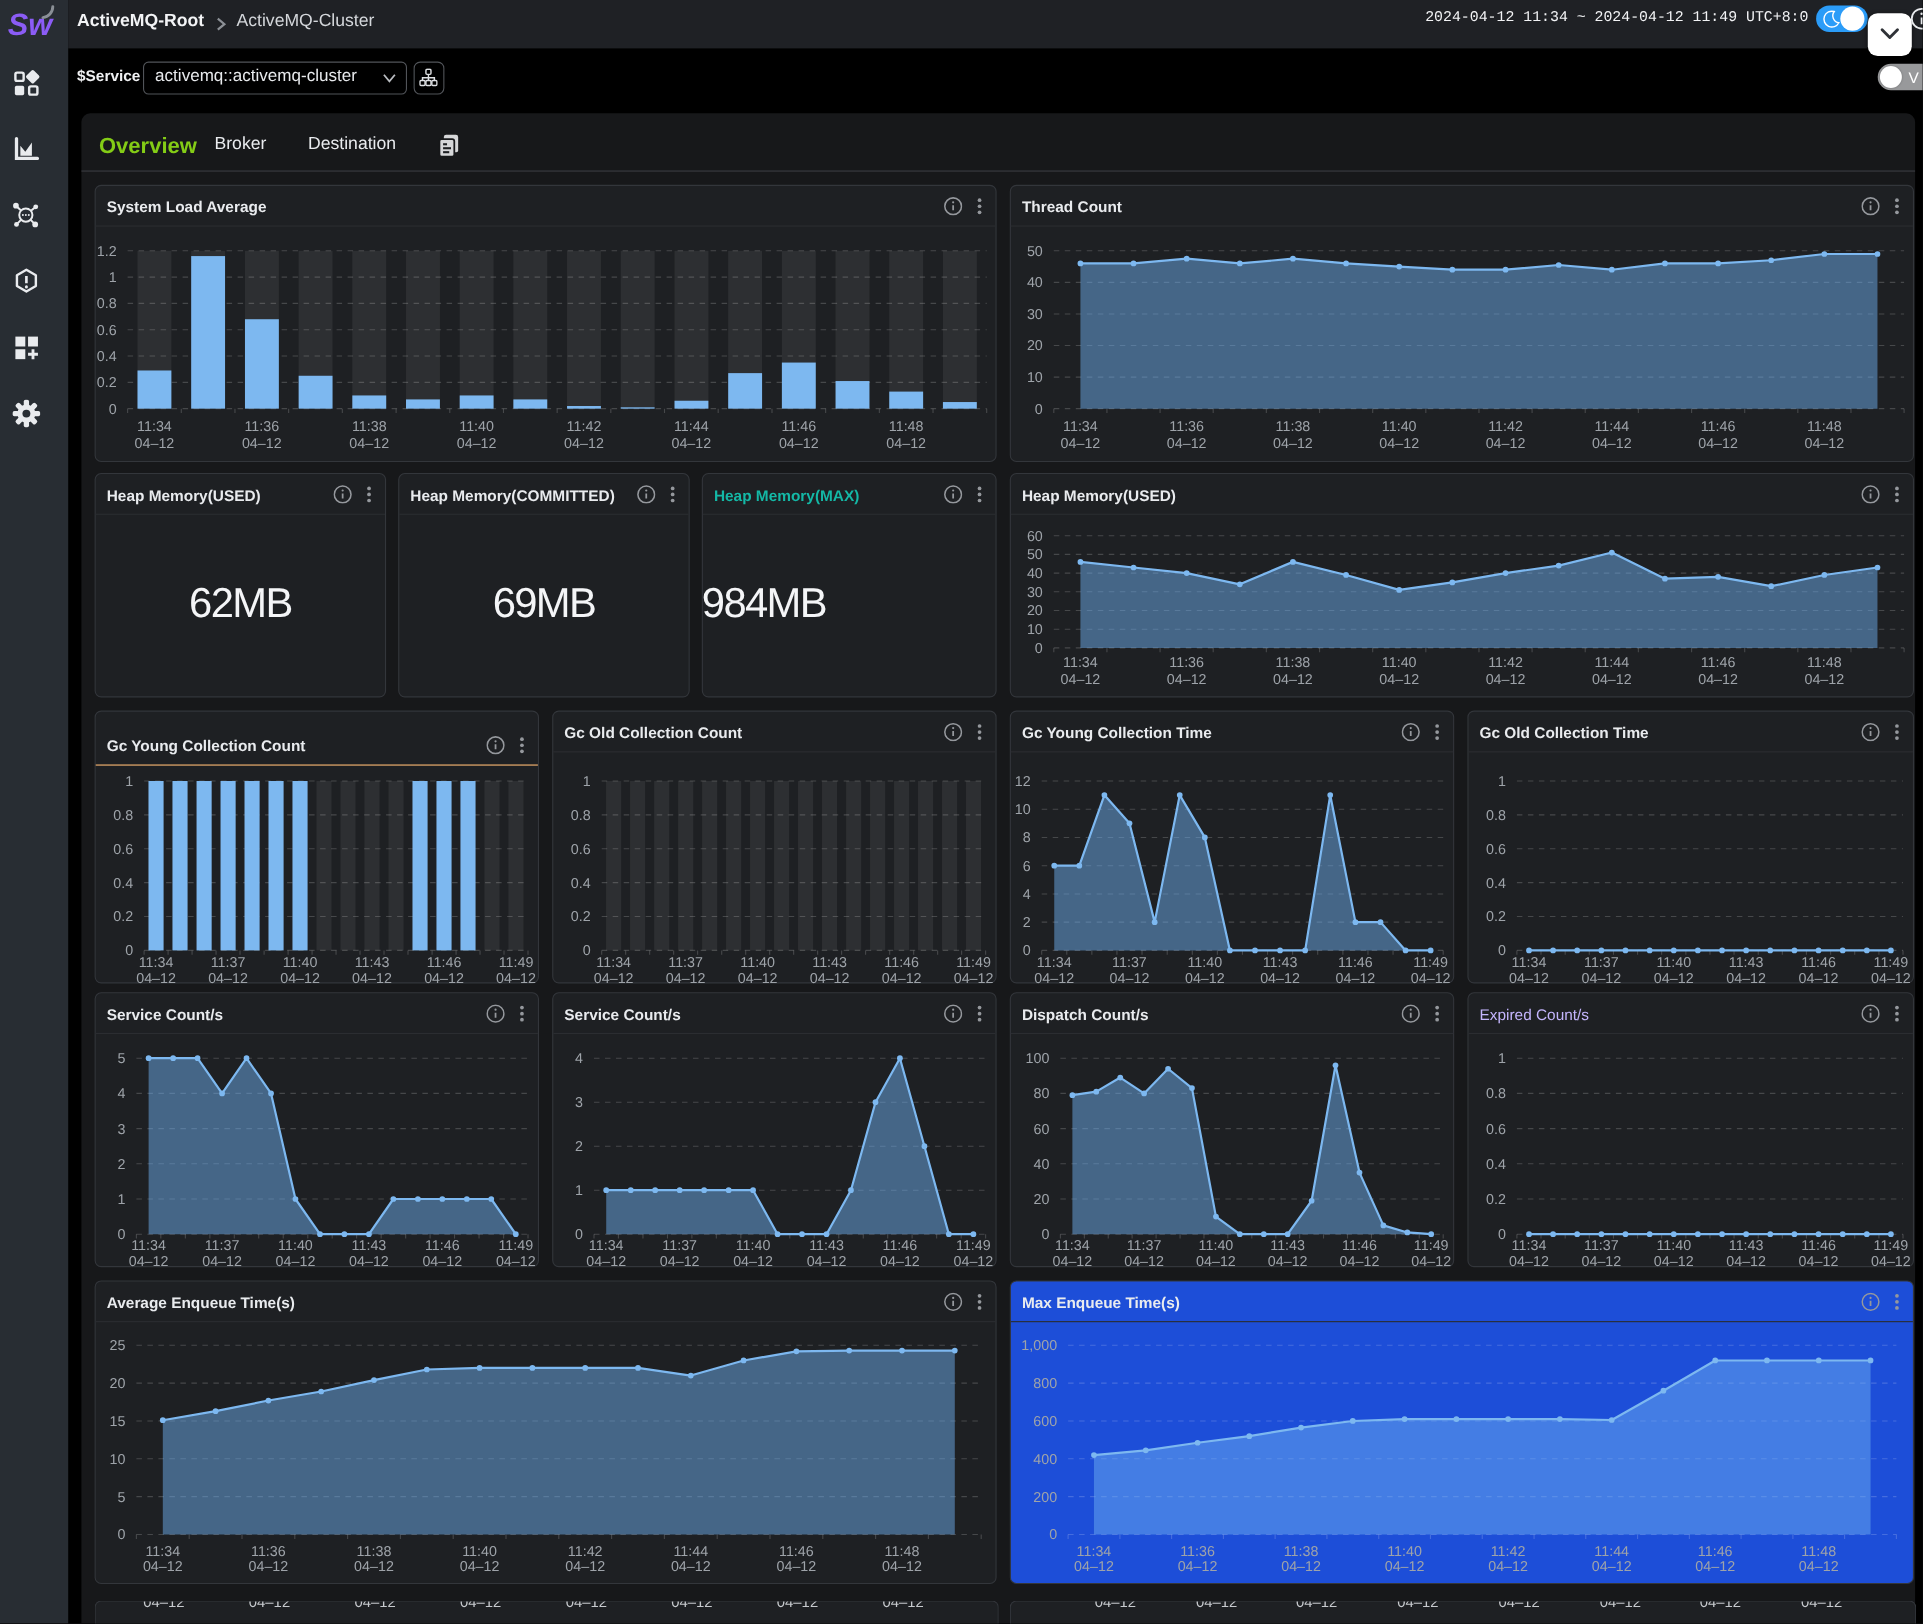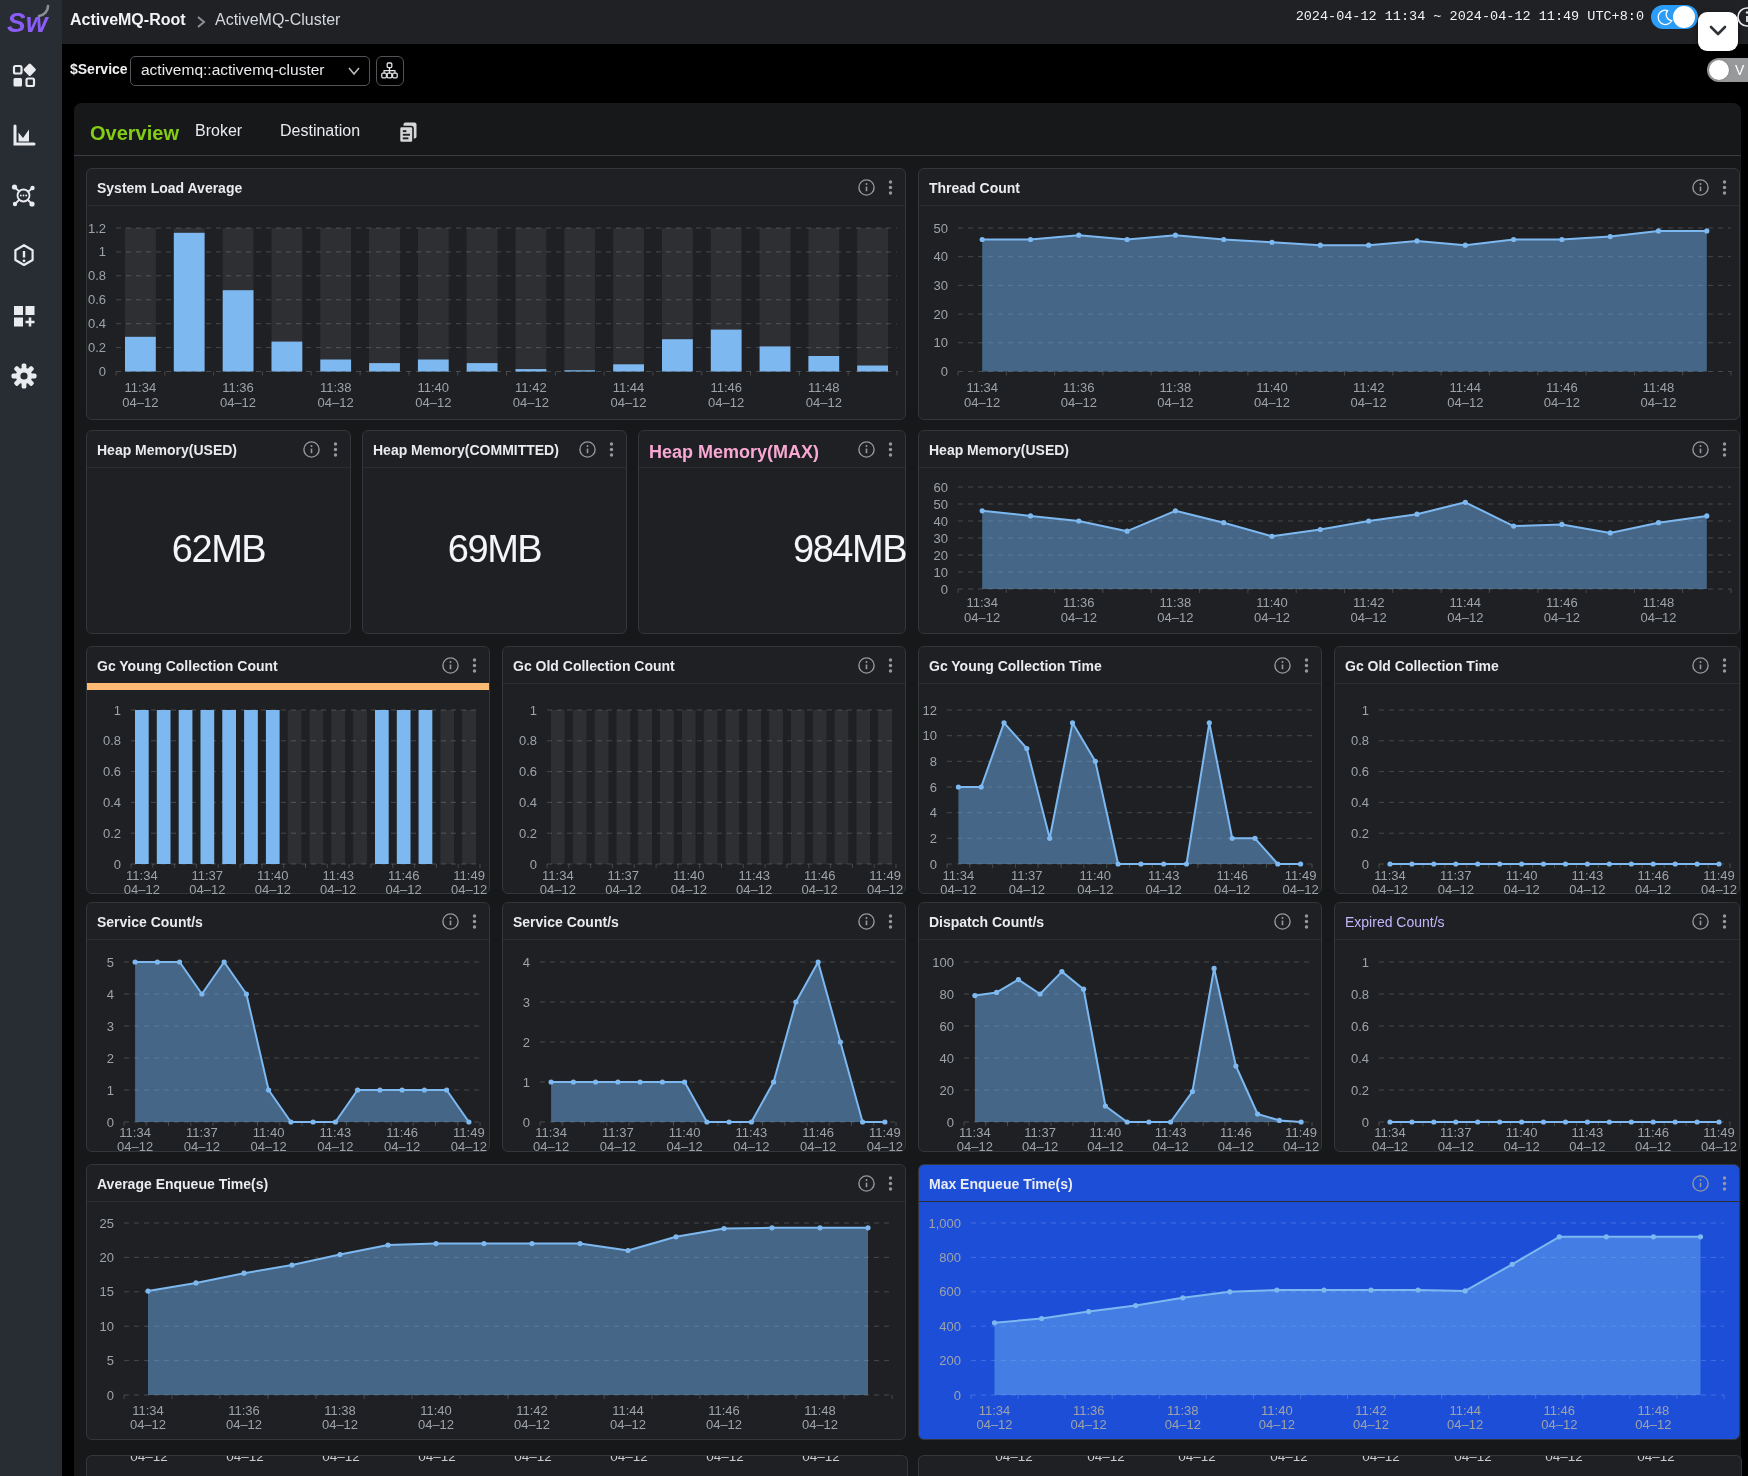--- a/index.html
+++ b/index.html
@@ -168,21 +168,21 @@
       </svg>
       <svg style="position:absolute;right:12px;top:10px" width="5" height="17" viewBox="0 0 5 17">
         <circle cx="2.5" cy="3" r="1.7" fill="#95989d"></circle>
         <circle cx="2.5" cy="8.5" r="1.7" fill="#95989d"></circle>
         <circle cx="2.5" cy="14" r="1.7" fill="#95989d"></circle>
       </svg>
     </div>
   </div>
 <div style="position:absolute;left:638px;top:430px;width:268px;height:204px;background:#1e2023;border:1px solid #33363b;border-radius:6px;box-sizing:border-box">
     <div style="position:absolute;left:0;top:0;right:0;height:36px;border-bottom:1px solid #2b2d31">
-      <div style="position:absolute;left:10px;top:11px;font-size:18px;font-weight:600;color:#f9a8d4">Heap Memory(MAX)</div>
+      <div style="position:absolute;left:10px;top:11px;font-size:14px;font-weight:600;color:#14b8a6">Heap Memory(MAX)</div>
       <svg style="position:absolute;right:30px;top:10px" width="17" height="17" viewBox="0 0 17 17">
         <circle cx="8.5" cy="8.5" r="7.6" fill="none" stroke="#95989d" stroke-width="1.4"></circle>
         <line x1="8.5" y1="7.6" x2="8.5" y2="12.2" stroke="#95989d" stroke-width="1.6"></line>
         <circle cx="8.5" cy="4.9" r="1" fill="#95989d"></circle>
       </svg>
       <svg style="position:absolute;right:12px;top:10px" width="5" height="17" viewBox="0 0 5 17">
         <circle cx="2.5" cy="3" r="1.7" fill="#95989d"></circle>
         <circle cx="2.5" cy="8.5" r="1.7" fill="#95989d"></circle>
         <circle cx="2.5" cy="14" r="1.7" fill="#95989d"></circle>
       </svg>
@@ -197,21 +197,21 @@
         <circle cx="8.5" cy="4.9" r="1" fill="#95989d"></circle>
       </svg>
       <svg style="position:absolute;right:12px;top:10px" width="5" height="17" viewBox="0 0 5 17">
         <circle cx="2.5" cy="3" r="1.7" fill="#95989d"></circle>
         <circle cx="2.5" cy="8.5" r="1.7" fill="#95989d"></circle>
         <circle cx="2.5" cy="14" r="1.7" fill="#95989d"></circle>
       </svg>
     </div>
   </div>
 <div style="position:absolute;left:86px;top:646px;width:404px;height:248px;background:#1e2023;border:1px solid #33363b;border-radius:6px;box-sizing:border-box">
-    <div style="position:absolute;left:0;top:0;right:0;height:36px;border-bottom:7px solid #fdba74">
+    <div style="position:absolute;left:0;top:12px;right:0;height:36px;border-bottom:1px solid #fdba74">
       <div style="position:absolute;left:10px;top:11px;font-size:14px;font-weight:600;color:#e9ebee">Gc Young Collection Count</div>
       <svg style="position:absolute;right:30px;top:10px" width="17" height="17" viewBox="0 0 17 17">
         <circle cx="8.5" cy="8.5" r="7.6" fill="none" stroke="#95989d" stroke-width="1.4"></circle>
         <line x1="8.5" y1="7.6" x2="8.5" y2="12.2" stroke="#95989d" stroke-width="1.6"></line>
         <circle cx="8.5" cy="4.9" r="1" fill="#95989d"></circle>
       </svg>
       <svg style="position:absolute;right:12px;top:10px" width="5" height="17" viewBox="0 0 5 17">
         <circle cx="2.5" cy="3" r="1.7" fill="#95989d"></circle>
         <circle cx="2.5" cy="8.5" r="1.7" fill="#95989d"></circle>
         <circle cx="2.5" cy="14" r="1.7" fill="#95989d"></circle>
@@ -348,21 +348,21 @@
       </svg>
       <svg style="position:absolute;right:12px;top:10px" width="5" height="17" viewBox="0 0 5 17">
         <circle cx="2.5" cy="3" r="1.7" fill="#95989d"></circle>
         <circle cx="2.5" cy="8.5" r="1.7" fill="#95989d"></circle>
         <circle cx="2.5" cy="14" r="1.7" fill="#95989d"></circle>
       </svg>
     </div>
   </div>
 <div style="position:absolute;left:86px;top:528px;width:265px;text-align:center;font-size:38px;font-weight:500;letter-spacing:-1.5px;color:#f4f5f7">62MB</div>
 <div style="position:absolute;left:362px;top:528px;width:265px;text-align:center;font-size:38px;font-weight:500;letter-spacing:-1.5px;color:#f4f5f7">69MB</div>
-<div style="position:absolute;left:638px;top:528px;width:268px;text-align:right;font-size:38px;font-weight:500;letter-spacing:-1.5px;color:#f4f5f7">984MB</div>
+<div style="position:absolute;left:638px;top:528px;width:268px;text-align:left;font-size:38px;font-weight:500;letter-spacing:-1.5px;color:#f4f5f7">984MB</div>
 <svg style="position:absolute;left:86px;top:168px" width="820" height="260" viewBox="0 0 820 260" font-family="Liberation Sans, sans-serif">
     <line x1="30.0" y1="60.0" x2="811.0" y2="60.0" stroke="rgba(255,255,255,0.18)" stroke-width="1" stroke-dasharray="5 5"></line>
     <text x="20.0" y="60.0" fill="#9ea3a9" font-size="13" text-anchor="end" dominant-baseline="central">1.2</text>
     <line x1="30.0" y1="83.9" x2="811.0" y2="83.9" stroke="rgba(255,255,255,0.18)" stroke-width="1" stroke-dasharray="5 5"></line>
     <text x="20.0" y="83.9" fill="#9ea3a9" font-size="13" text-anchor="end" dominant-baseline="central">1</text>
     <line x1="30.0" y1="107.8" x2="811.0" y2="107.8" stroke="rgba(255,255,255,0.18)" stroke-width="1" stroke-dasharray="5 5"></line>
     <text x="20.0" y="107.8" fill="#9ea3a9" font-size="13" text-anchor="end" dominant-baseline="central">0.8</text>
     <line x1="30.0" y1="131.8" x2="811.0" y2="131.8" stroke="rgba(255,255,255,0.18)" stroke-width="1" stroke-dasharray="5 5"></line>
     <text x="20.0" y="131.8" fill="#9ea3a9" font-size="13" text-anchor="end" dominant-baseline="central">0.6</text>
     <line x1="30.0" y1="155.7" x2="811.0" y2="155.7" stroke="rgba(255,255,255,0.18)" stroke-width="1" stroke-dasharray="5 5"></line>

